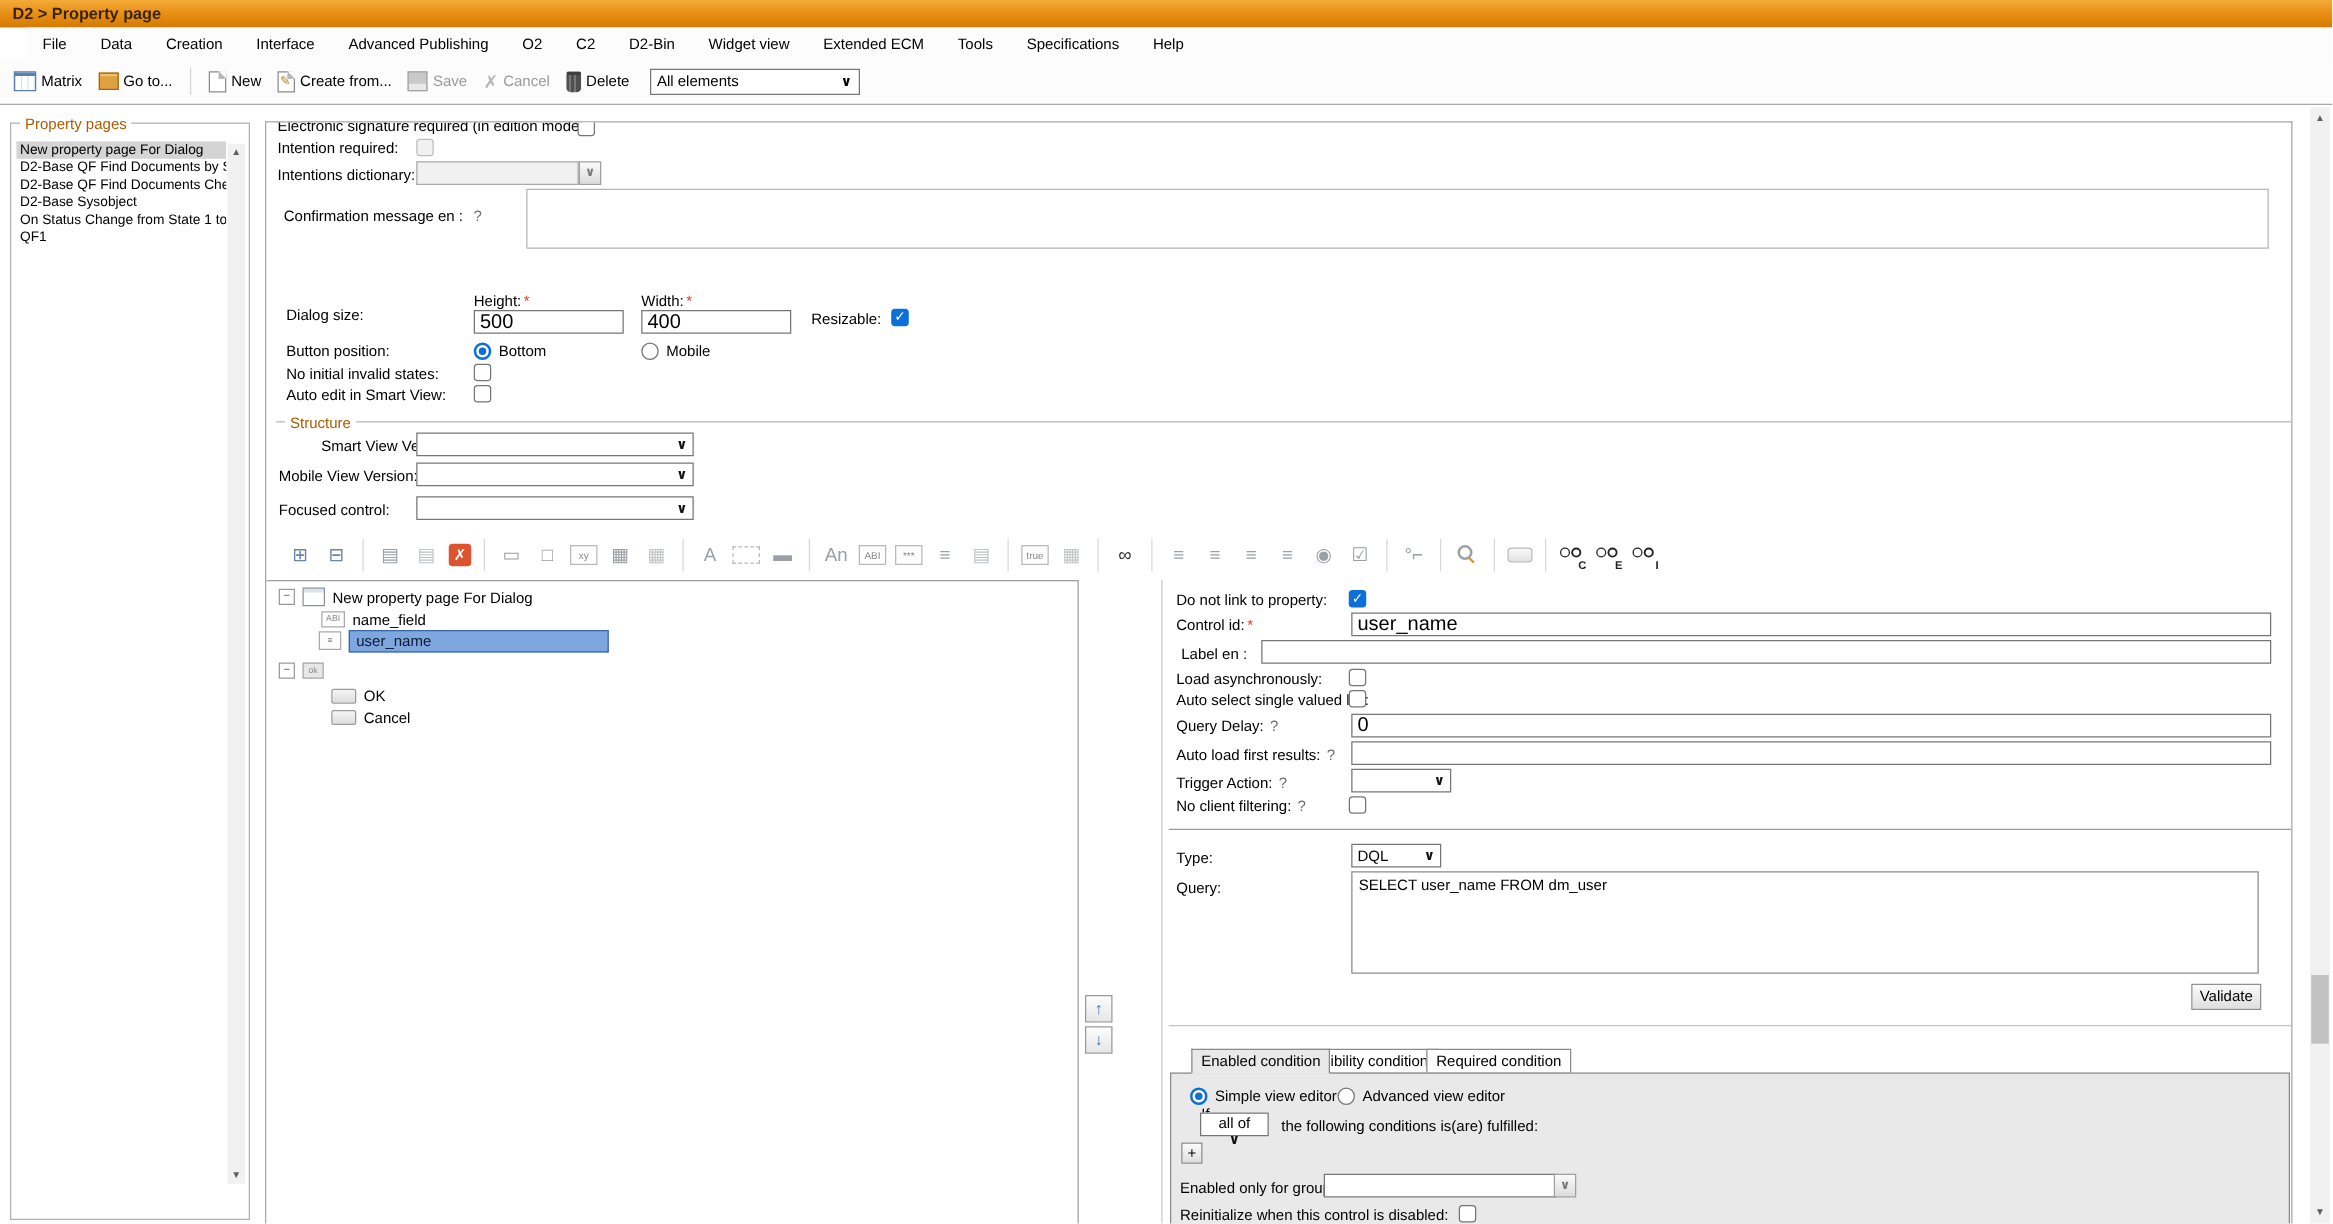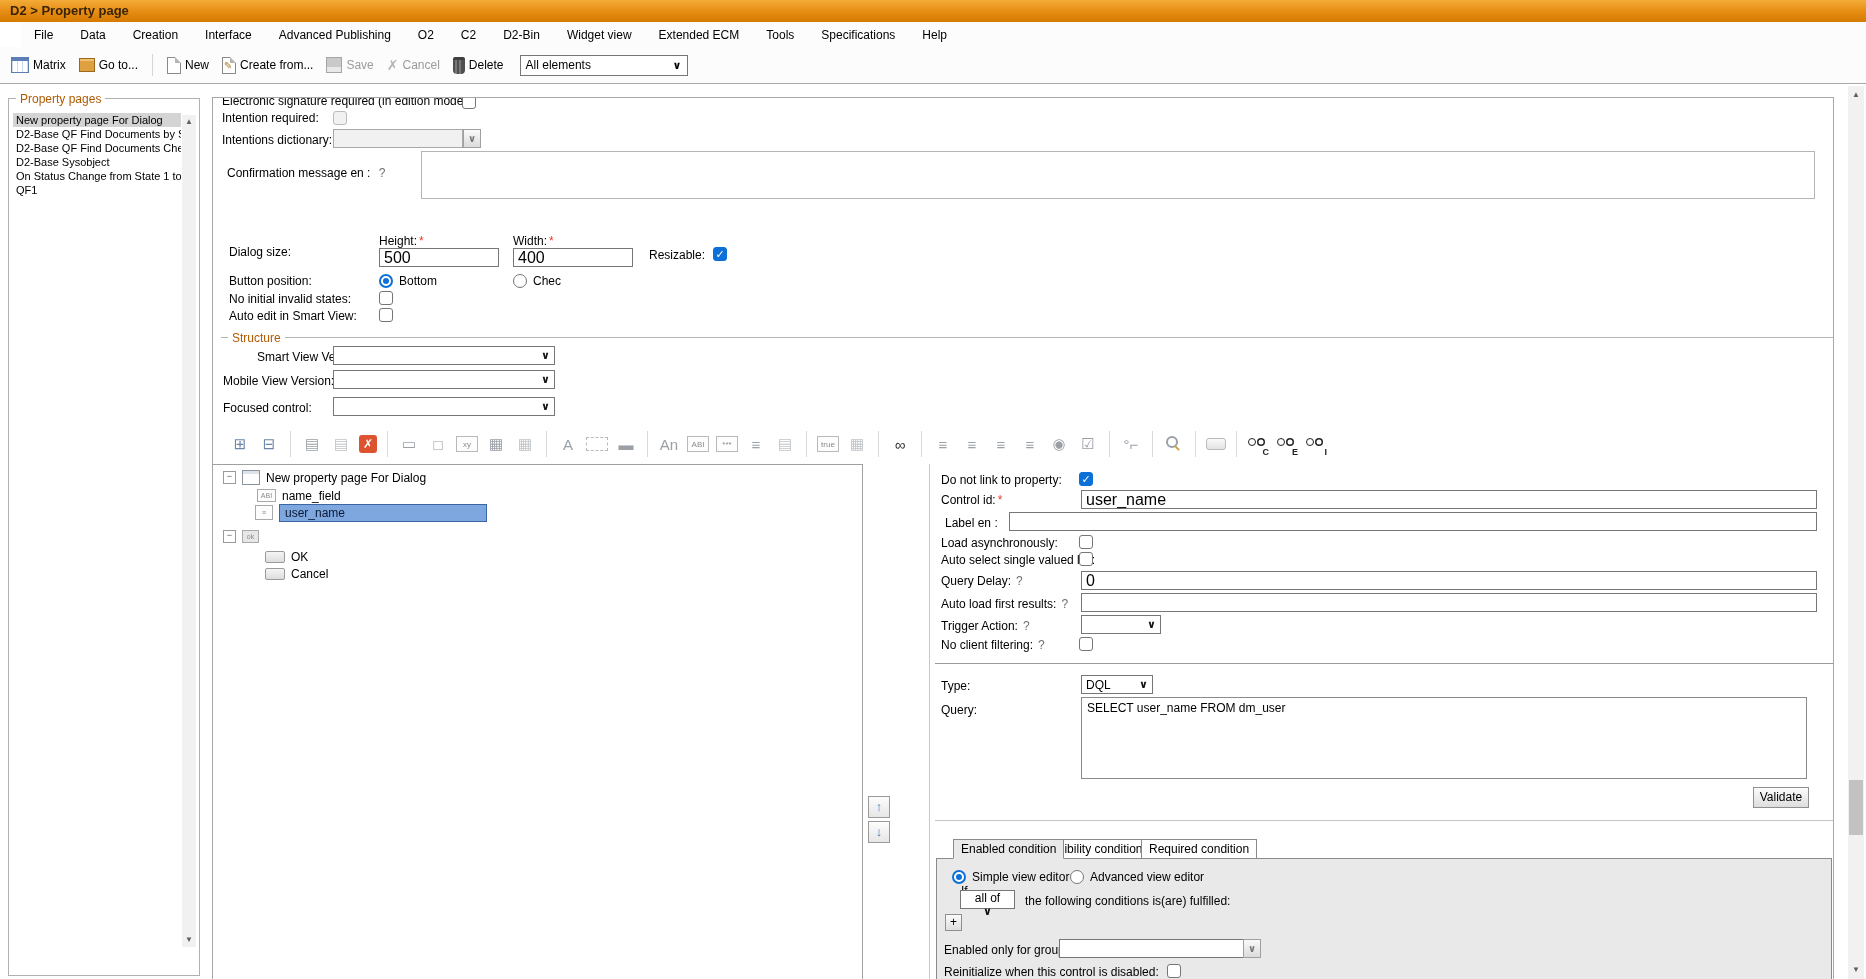--- a/index.html
+++ b/index.html
@@ -199,21 +199,21 @@
     <span class="lbl" style="left:300px;top:136px;">
       <span>Width:</span><span class="req">*</span></span>
     <span class="inp" style="left:300px;top:150px;width:110px;">400</span>
     <span class="lbl" style="left:436px;top:150px;">Resizable:</span>
     <span class="cb checked" style="left:500px;top:149px;">✓</span>
 
     <span class="lbl" style="left:16px;top:176px;">Button position:</span>
     <span class="radio sel" style="left:166px;top:176px;"></span>
     <span class="lbl" style="left:186px;top:176px;">Bottom</span>
     <span class="radio" style="left:300px;top:176px;"></span>
-    <span class="lbl" style="left:320px;top:176px;">Chec</span>
+    <span class="lbl" style="left:320px;top:176px;">Mobile</span>
 
     <span class="lbl" style="left:16px;top:194px;">No initial invalid states:</span>
     <span class="cb" style="left:166px;top:193px;"></span>
     <span class="lbl" style="left:16px;top:211px;">Auto edit in Smart View:</span>
     <span class="cb" style="left:166px;top:210px;"></span>
 
     <div class="fieldset noclose" style="left:8px;top:239px;width:1612px;height:90px;border-left:none;border-right:none;">
       <span class="legend">Structure</span>
     </div>
     <span class="lbl" style="left:10px;top:252px;margin-left:34px;">Smart View Version:</span>

